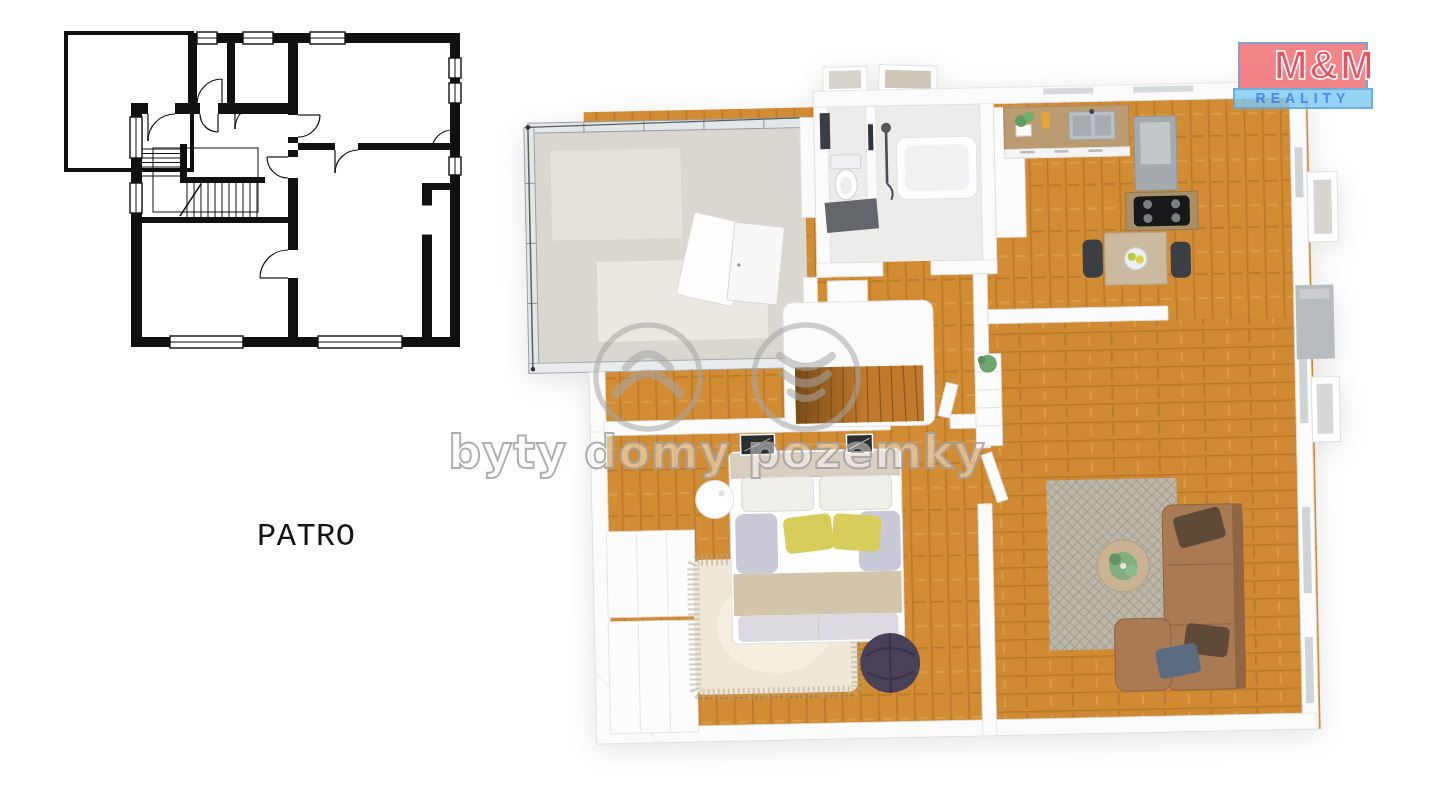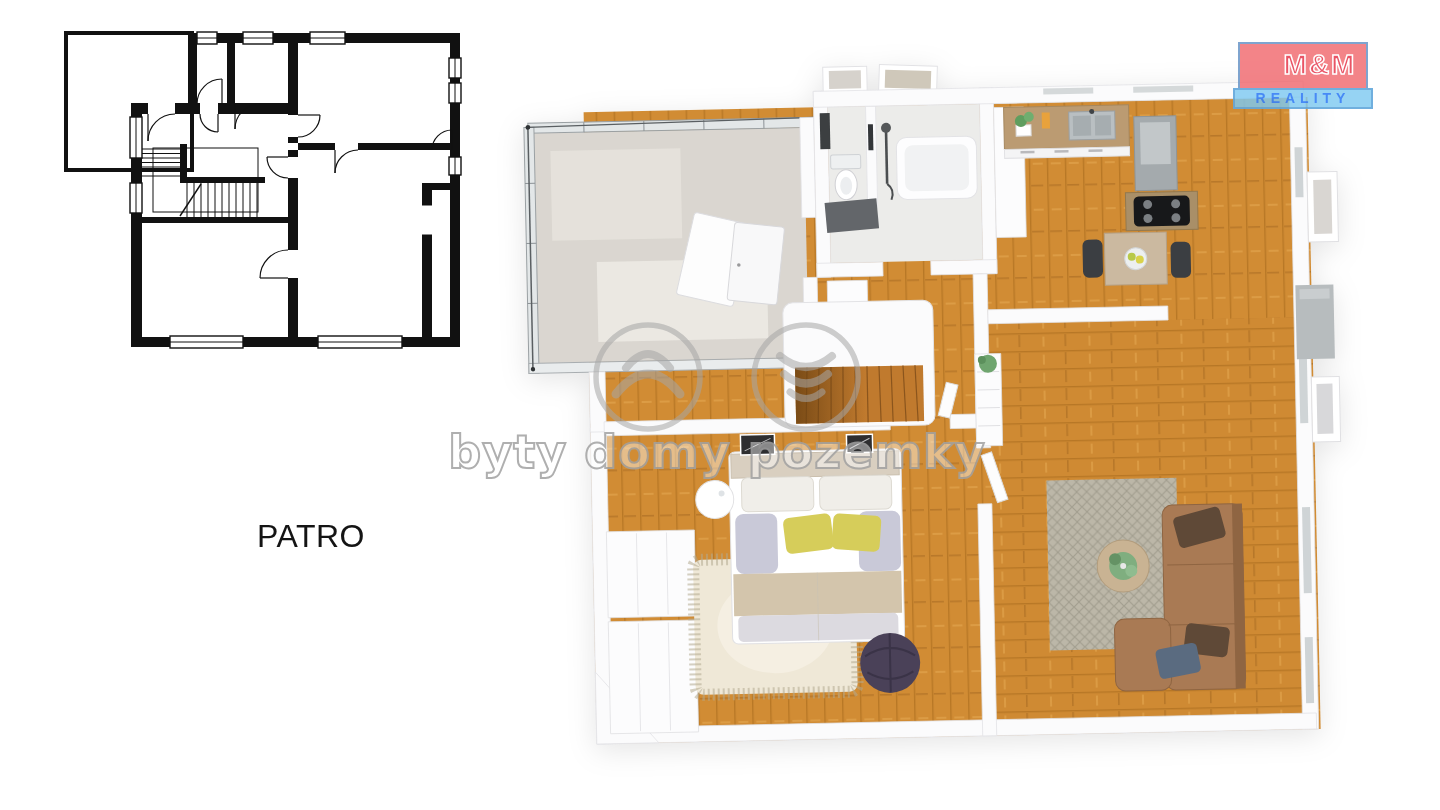--- a/index.html
+++ b/index.html
@@ -1,24 +1,24 @@
 <!DOCTYPE html>
 <html><head>
 <meta charset="utf-8">
 <style>
   html,body{margin:0;padding:0;background:#fff;}
   .stage{position:relative;width:1440px;height:810px;background:#ffffff;overflow:hidden;
          font-family:"Liberation Sans",sans-serif;}
   .plan2d{position:absolute;left:55px;top:20px;}
   .plan3d{position:absolute;left:485px;top:45px;filter:drop-shadow(0 6px 14px rgba(0,0,0,0.10));}
   .wm{position:absolute;left:0;top:0;pointer-events:none;}
-  .patro{position:absolute;left:257px;top:518px;font-size:32px;color:#141414;letter-spacing:.5px;}
+  .patro{position:absolute;left:257px;top:518px;font-size:32px;color:#141414;letter-spacing:.5px;font-family:Liberation Mono, monospace;}
   .logo{position:absolute;left:1233px;top:42px;width:140px;text-align:center;opacity:.93;}
   .logo-top{margin:0 5px;background:rgba(240,97,103,.84);border:2px solid rgba(95,163,216,.85);
-            border-bottom:none;height:44px;line-height:42px;font-size:28px;font-weight:bold;
+            border-bottom:none;height:44px;line-height:42px;font-size:40px;font-weight:bold;
             color:#e8485a;-webkit-text-stroke:1.5px #ffffff;letter-spacing:2px;padding-left:34px;}
   .logo-bottom{background:rgba(126,201,241,.88);border:2px solid rgba(95,163,216,.85);
             height:17px;line-height:16px;font-size:14px;font-weight:bold;color:#3b82f6;
             letter-spacing:5px;}
   .wall{fill:#fbfbfc;stroke:#e2e2e6;stroke-width:.8;}
   .cab{fill:#fcfcfd;stroke:#e0e0e3;stroke-width:.8;}
   .ink{stroke:#111;fill:none;}
 </style>
 </head>
 <body>

